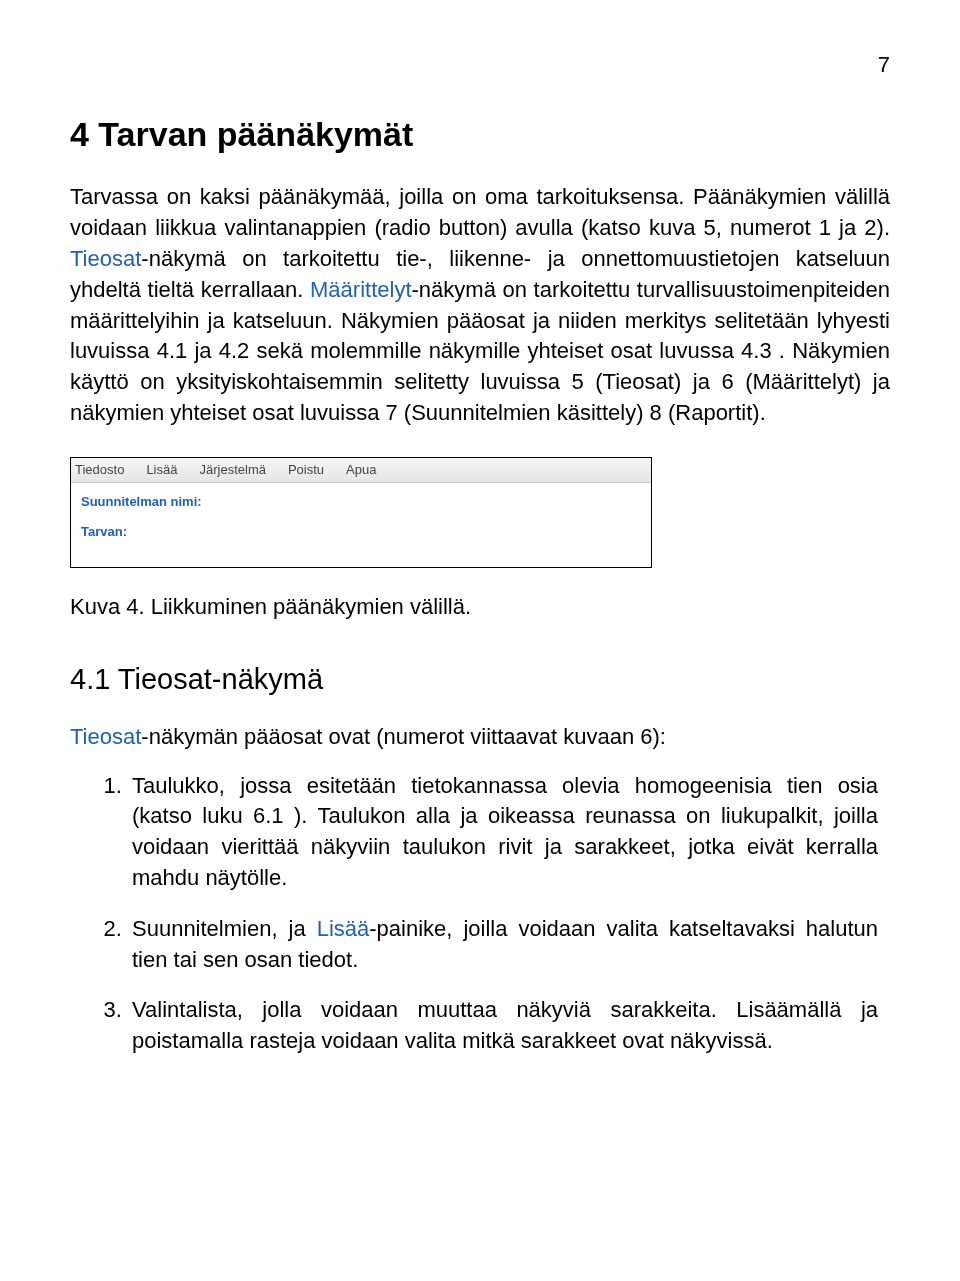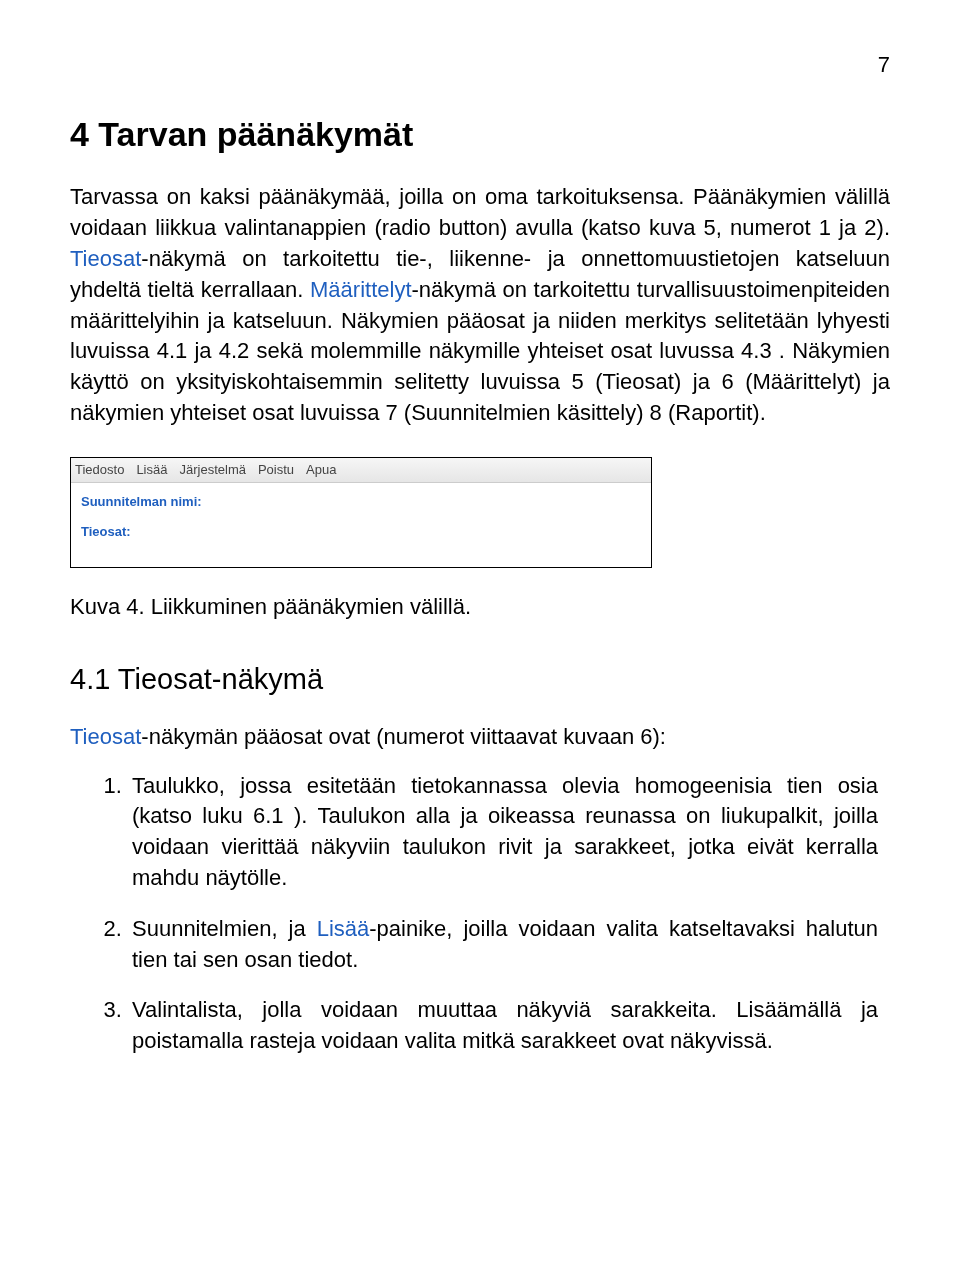--- a/index.html
+++ b/index.html
@@ -42,21 +42,21 @@
       font-size: 13px;
       font-weight: bold;
       font-family: "Helvetica", Arial, sans-serif;
       border-bottom: 1px solid #ddd;
     }
     .fig-menu-bar {
       background: linear-gradient(#f6f6f6, #e6e6e6);
       border-bottom: 1px solid #ccc;
       padding: 3px 4px;
       display: flex;
-      gap: 12px;
+      gap: 22px;
       font-size: 13px;
       color: #444;
     }
     .fig-body {
       background: #fff;
       padding: 10px 10px 14px 10px;
     }
     .fig-field-row {
       display: flex;
       align-items: flex-start;
@@ -132,21 +132,21 @@
       <span>Lisää</span>
       <span>Järjestelmä</span>
       <span>Poistu</span>
       <span>Apua</span>
     </div>
     <div class="fig-body">
       <div class="fig-field-row">
         <span class="fig-label">Suunnitelman nimi:</span>
       </div>
       <div class="fig-field-row">
-        <span class="fig-label">Tieosat:</span>
+        <span class="fig-label">Tarvan:</span>
       </div>
     </div>
   </div>
 </div>
 
 <p class="caption">Kuva 4.   Liikkuminen päänäkymien välillä.</p>
 
 <h2 class="subsection-h">4.1    Tieosat-näkymä</h2>
 
 <p class="body">

